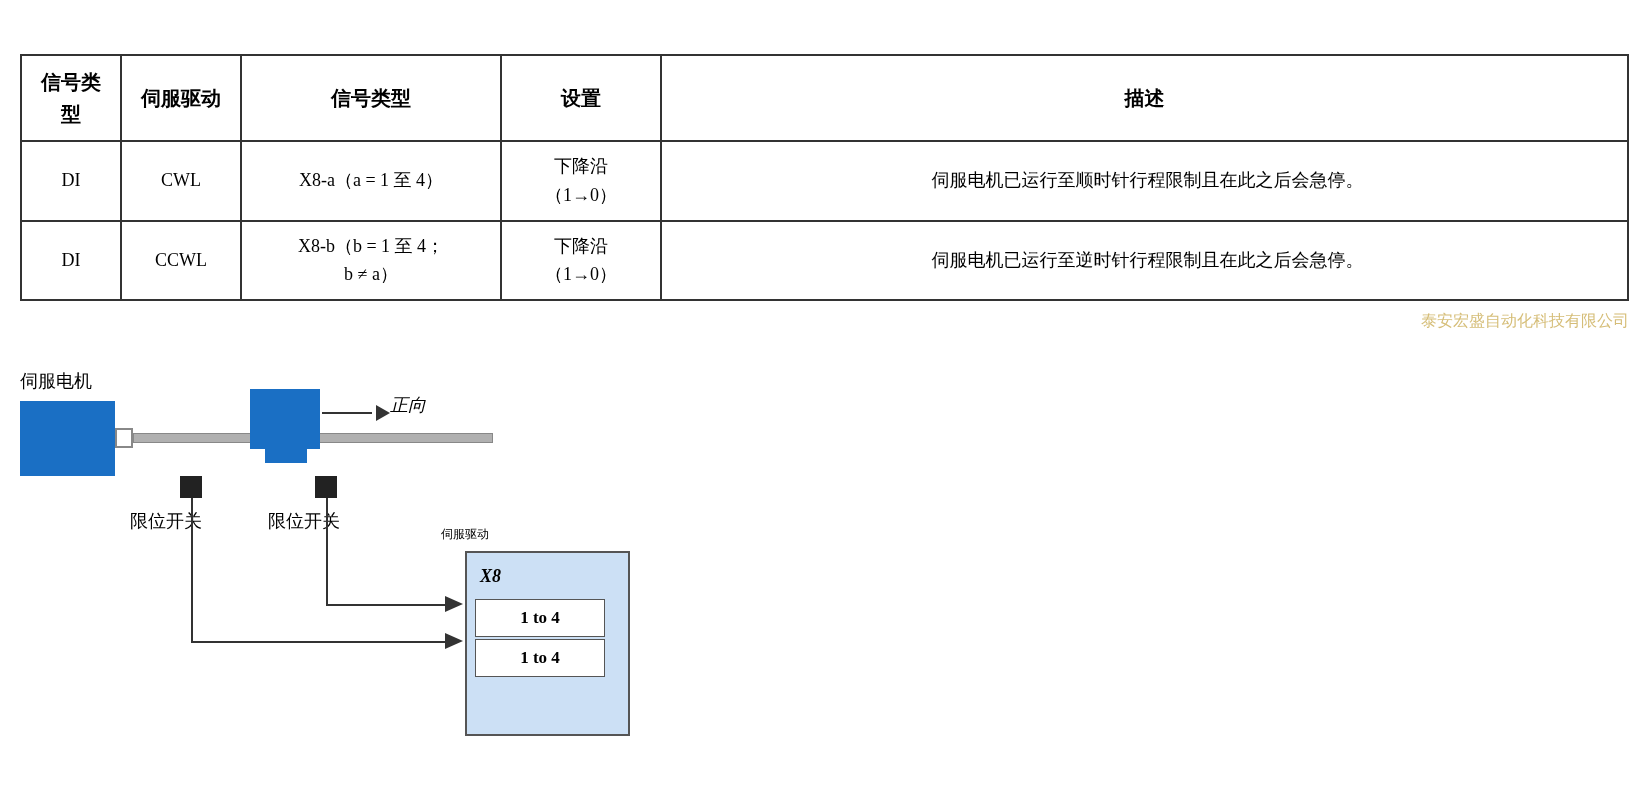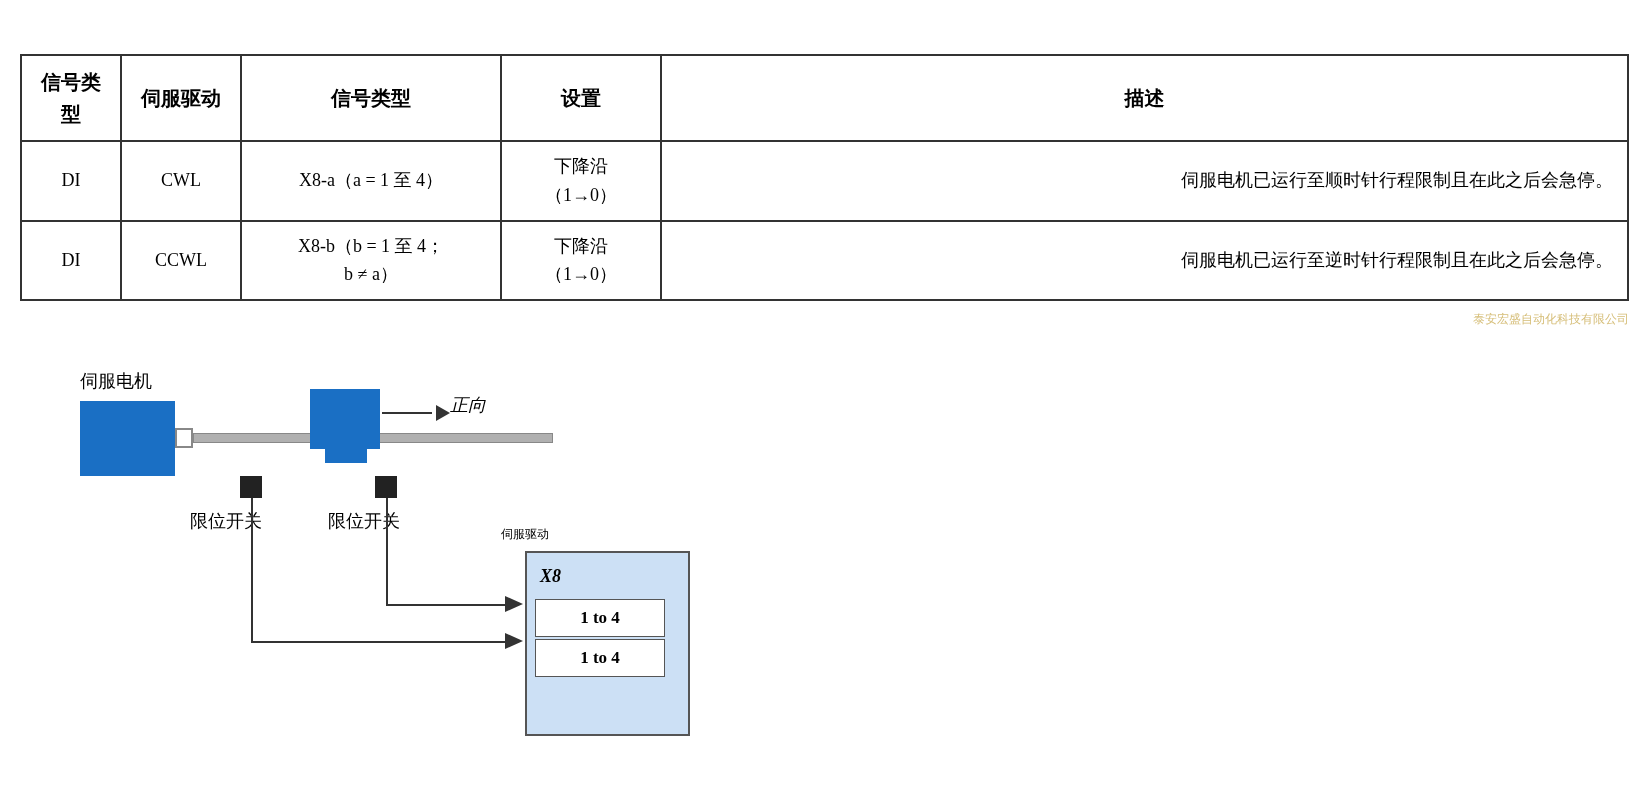--- a/index.html
+++ b/index.html
@@ -41,35 +41,34 @@
       font-size: 18px;
     }
 
     .col-signal-type { width: 100px; }
     .col-signal-name { width: 120px; }
     .col-pin-assign  { width: 260px; }
     .col-setting     { width: 160px; }
     .col-desc        { width: auto; }
 
     td.desc-cell {
-      text-align: right;
+      text-align: center;
       padding-left: 20px;
     }
 
     
     .diagram-section {
       padding: 20px 20px 20px 20px;
       position: relative;
     }
 
     .diagram-container {
       position: relative;
       width: 820px;
       height: 380px;
-      margin-left: 60px;
       text-align: right;
     }
 
     
     .motor-block {
       position: absolute;
       left: 0px;
       top: 80px;
       width: 95px;
       height: 75px;
@@ -289,21 +288,21 @@
       font-size: 17px;
       font-weight: bold;
     }
 
     
     .watermark {
       position: absolute;
       top: 10px;
       right: 20px;
       color: #c8a84b;
-      font-size: 12px;
+      font-size: 16px;
       opacity: 0.75;
       font-family: "SimSun", serif;
     }
   </style>
 </head>
 <body>
 
 <div class="table-section">
   <table>
     <colgroup>

